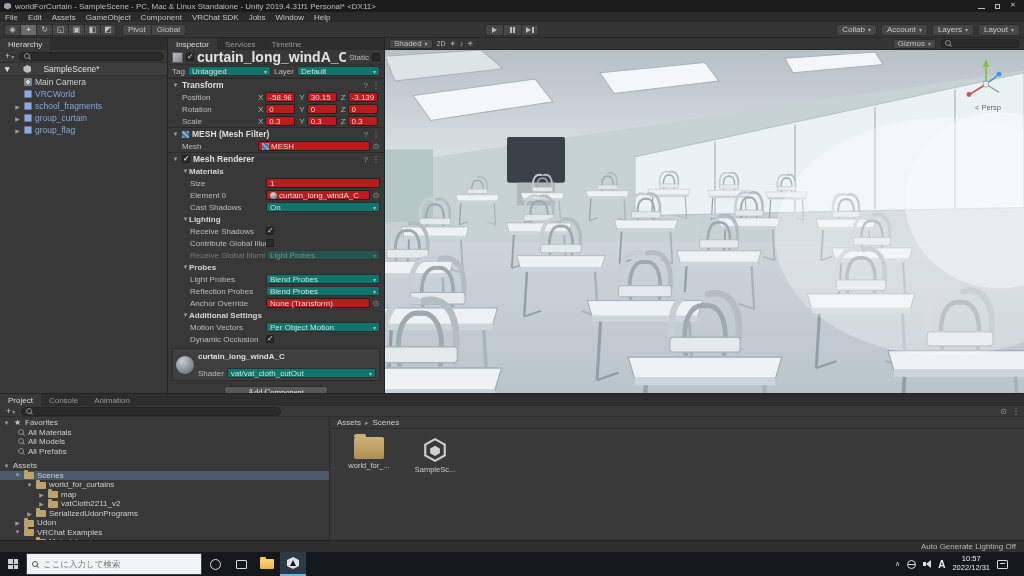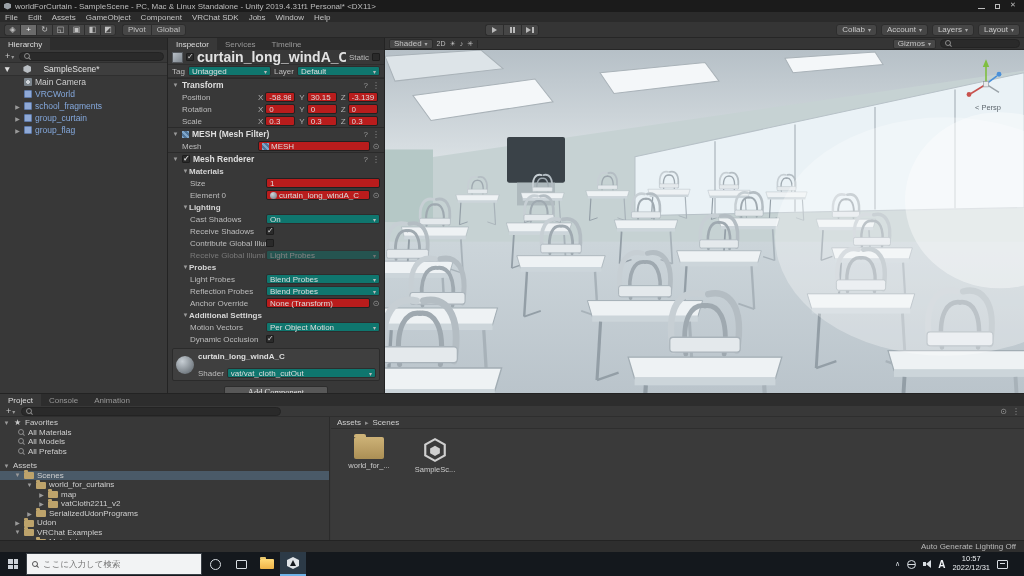--- a/index.html
+++ b/index.html
@@ -399,29 +399,29 @@
       </span>
   </div>
   <div class="insp-row sub">
     <span class="insp-label">Element 0</span>
     <span class="field grow">
         <i class="mini-mat"></i>
         <span>curtain_long_windA_C</span>
       </span>
     <span class="picker">⊙</span>
   </div>
+  <div class="insp-row sub">
+    <span class="insp-label">Cast Shadows</span>
+    <span class="dropdown grow">
+        <span>On</span>
+      </span>
+  </div>
   <div class="insp-row">
     <span class="fold open"></span>
     <span style="font-weight:bold;color:#d6d6d6">Lighting</span>
-  </div>
-  <div class="insp-row sub">
-    <span class="insp-label">Cast Shadows</span>
-    <span class="dropdown grow">
-        <span>On</span>
-      </span>
   </div>
   <div class="insp-row sub">
     <span class="insp-label">Receive Shadows</span>
     <span class="cb on"></span>
   </div>
   <div class="insp-row sub">
     <span class="insp-label">Contribute Global Illum</span>
     <span class="cb"></span>
   </div>
   <div class="insp-row sub">

